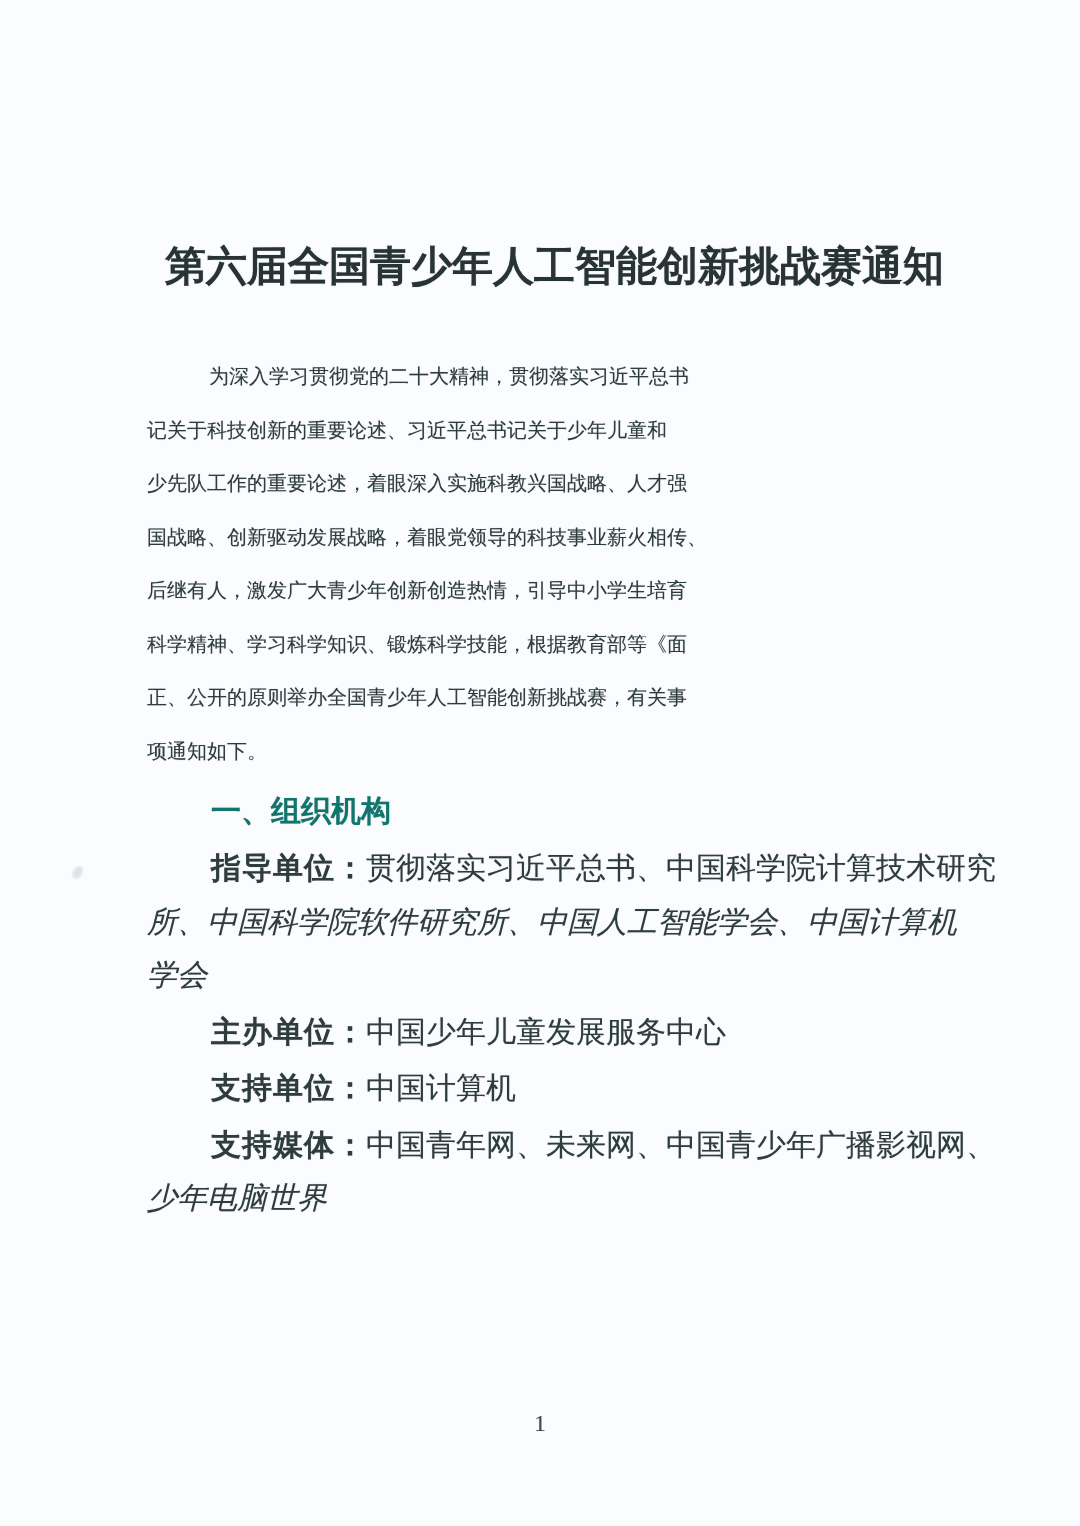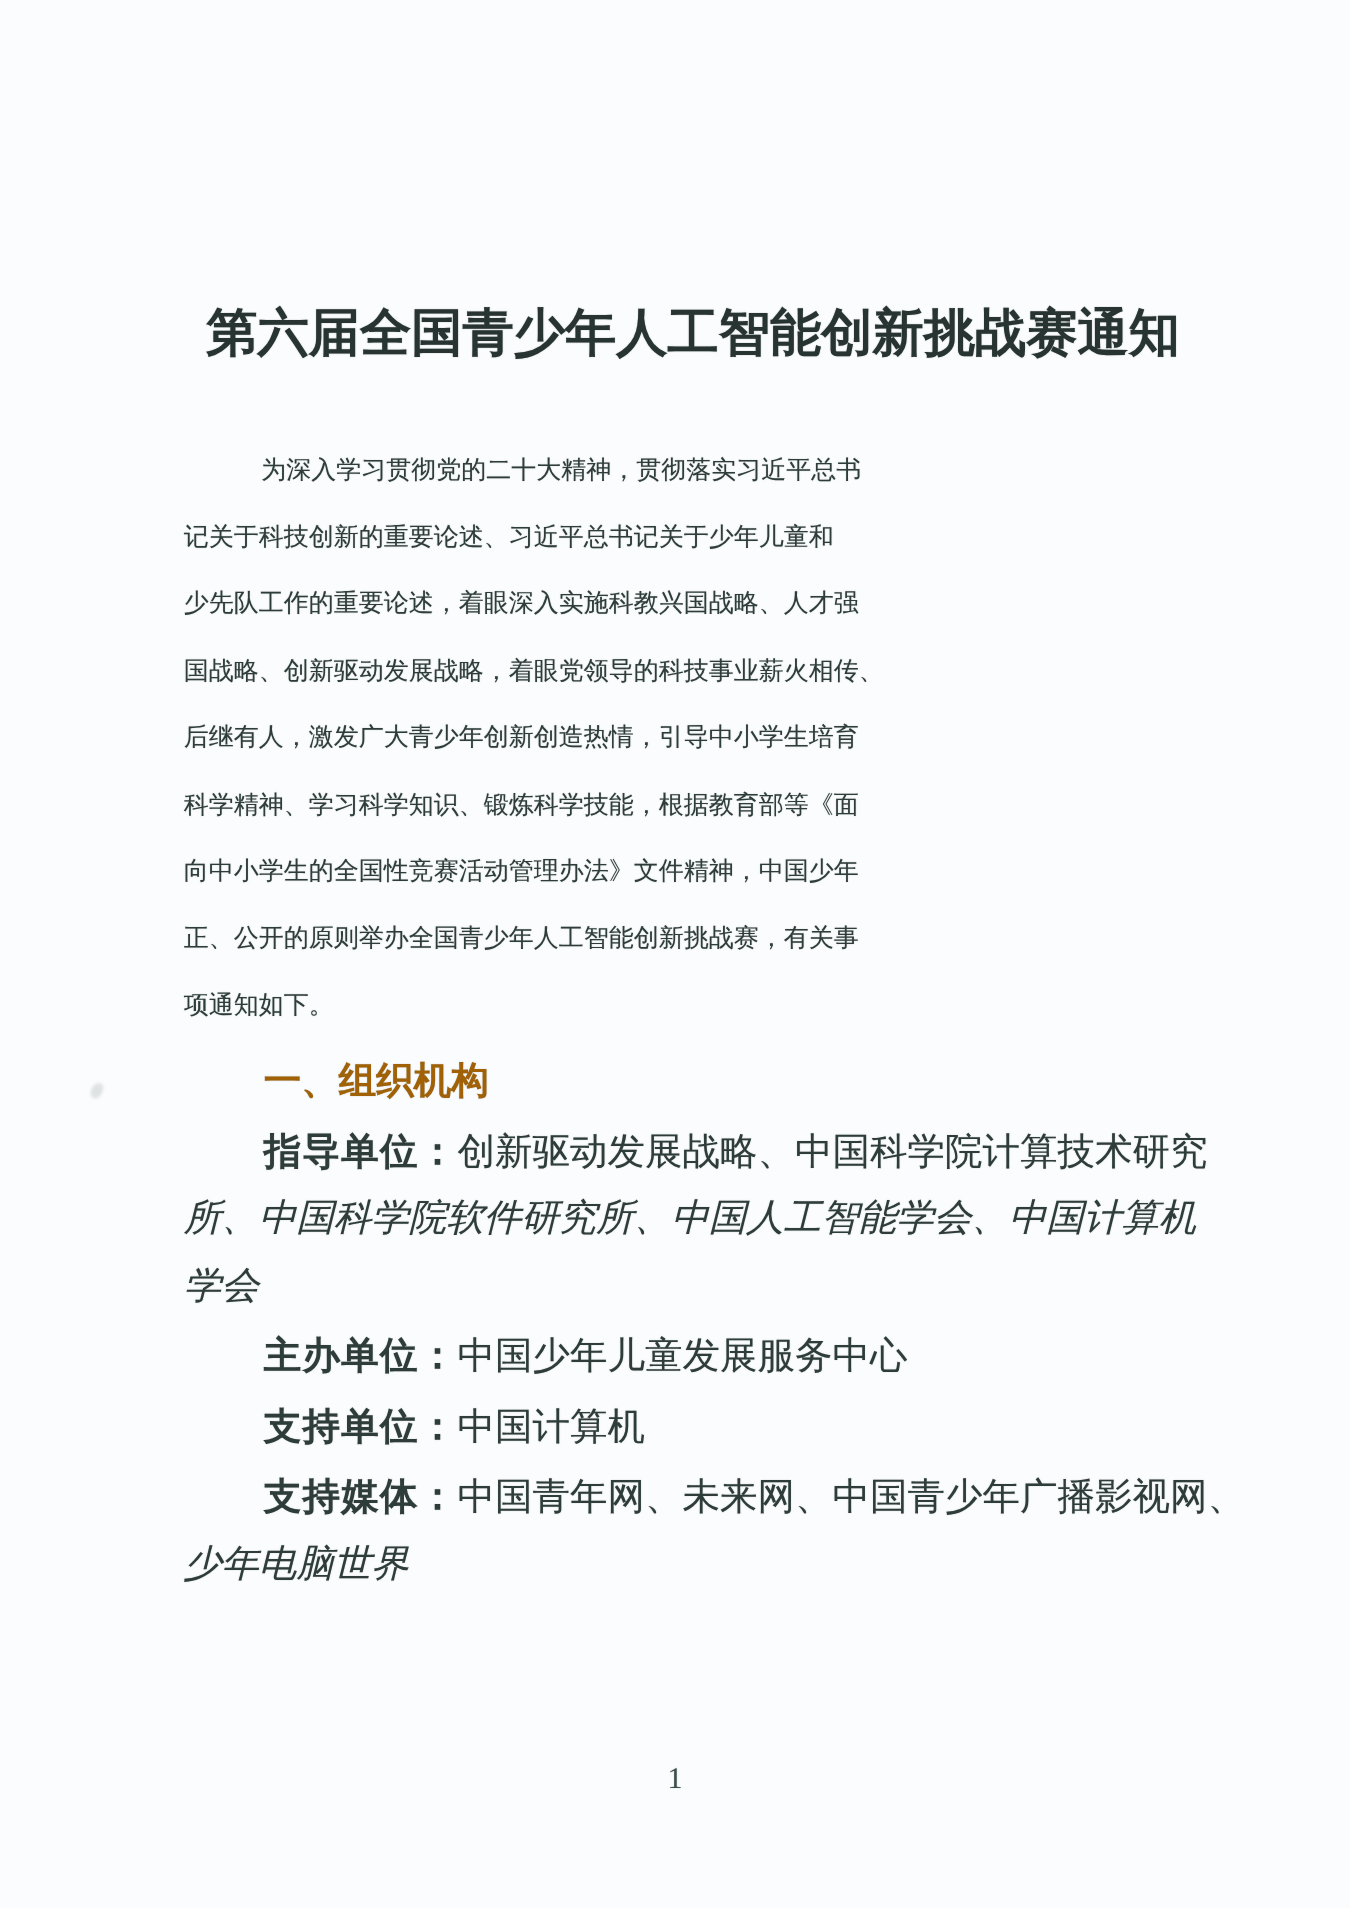--- a/index.html
+++ b/index.html
@@ -45,21 +45,21 @@
   .intro > div:first-child {
     text-indent: 62px;
   }
   .sec-heading {
     margin-top: 6px;
     padding-left: 64px;
     font-family: "Liberation Sans", "DejaVu Sans", sans-serif;
     font-weight: 700;
     font-size: 30px;
     line-height: 54px;
-    color: #a16207;
+    color: #0f766e;
     text-shadow: 0 0 1px rgba(43,57,54,0.35);
   }
   .org-list {
     margin-top: 3px;
   }
   .org-item {
     font-size: 30px;
     line-height: 53.5px;
     margin-top: 3px;
     text-shadow: 0 0 1px rgba(46,61,58,0.35);
@@ -110,32 +110,31 @@
 
     <div class="doc-title" data-bind="document.title">第六届全国青少年人工智能创新挑战赛通知</div>
 
     <div class="intro" data-bind-lines="intro.lines">
         <div>为深入学习贯彻党的二十大精神，贯彻落实习近平总书</div>
         <div>记关于科技创新的重要论述、习近平总书记关于少年儿童和</div>
         <div>少先队工作的重要论述，着眼深入实施科教兴国战略、人才强</div>
         <div>国战略、创新驱动发展战略，着眼党领导的科技事业薪火相传、</div>
         <div>后继有人，激发广大青少年创新创造热情，引导中小学生培育</div>
         <div>科学精神、学习科学知识、锻炼科学技能，根据教育部等《面</div>
-        <div>向中小学生的全国性竞赛活动管理办法》文件精神，中国少年</div>
         <div>正、公开的原则举办全国青少年人工智能创新挑战赛，有关事</div>
         <div>项通知如下。</div>
       </div>
 
     <div class="sec-heading" data-bind="section.heading">一、组织机构</div>
 
     <div class="org-list">
 
       <div class="org-item">
         <div class="org-first">
-          <span class="org-label" data-bind="section.items.0.label">指导单位：</span><span data-bind="section.items.0.first_line">创新驱动发展战略、中国科学院计算技术研究</span>
+          <span class="org-label" data-bind="section.items.0.label">指导单位：</span><span data-bind="section.items.0.first_line">贯彻落实习近平总书、中国科学院计算技术研究</span>
         </div>
         <div data-bind-lines="section.items.0.rest_lines">
             <div>所、中国科学院软件研究所、中国人工智能学会、中国计算机</div>
             <div>学会</div>
           </div>
       </div>
 
       <div class="org-item">
         <div class="org-first">
           <span class="org-label" data-bind="section.items.1.label">主办单位：</span><span data-bind="section.items.1.first_line">中国少年儿童发展服务中心</span>

